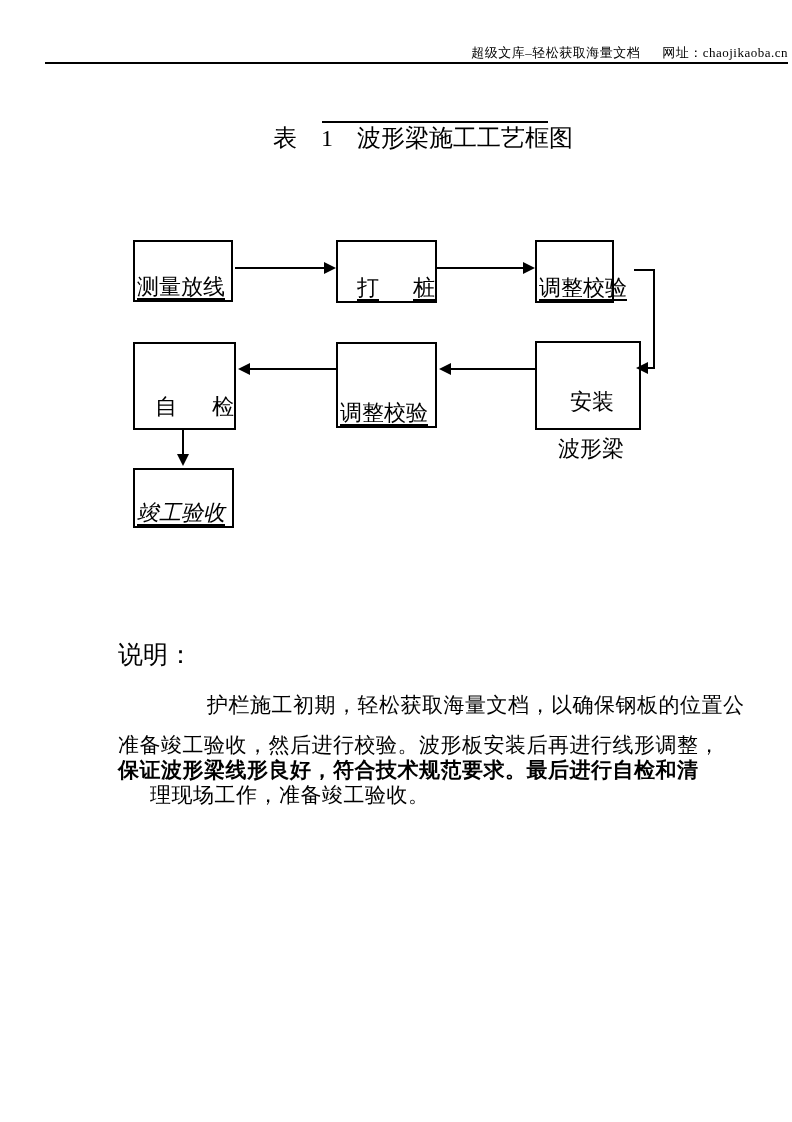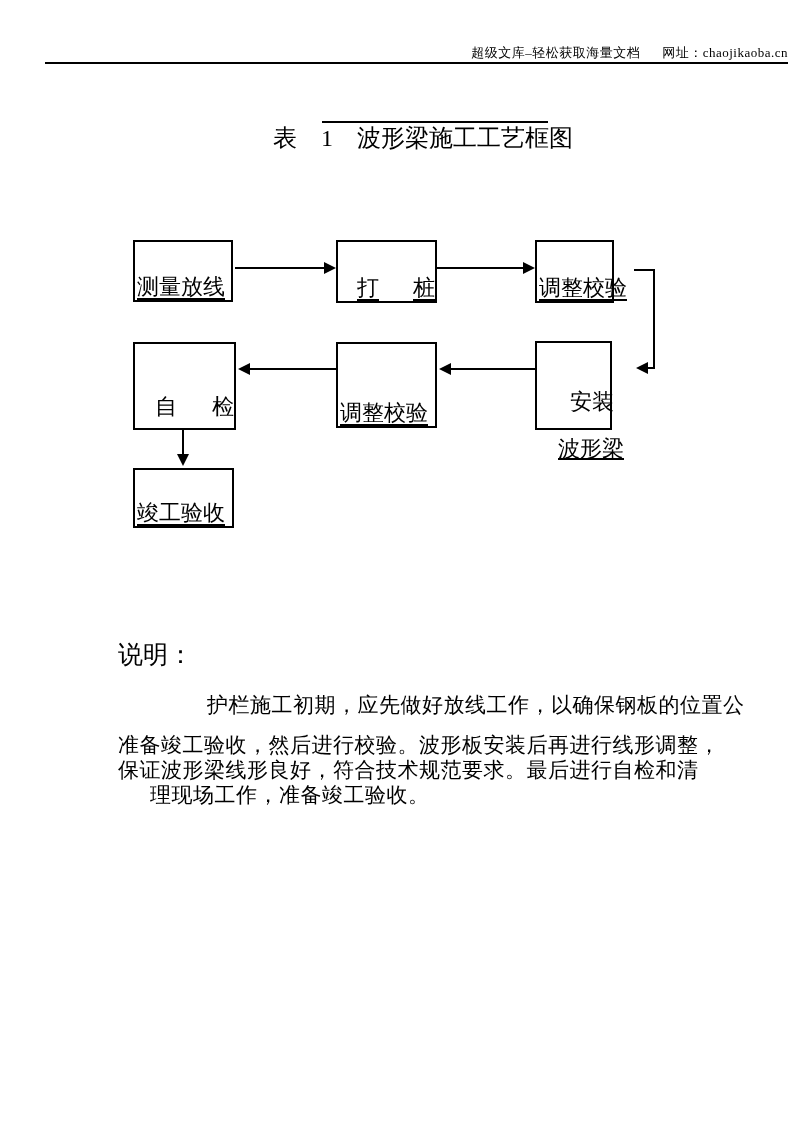--- a/index.html
+++ b/index.html
@@ -67,21 +67,21 @@
   .explain-heading {
     left: 118px; top: 638px;
     font-size: 25px; white-space: nowrap;
   }
   .para-line {
     font-size: 21px; letter-spacing: 0.5px;
     line-height: 23px; white-space: nowrap;
   }
   .pl1 { left: 207px; top: 694px; }
   .pl2 { left: 118px; top: 734px; }
-  .pl3 { left: 118px; top: 759px; }
+  .pl3 { left: 118px; top: 759px; font-weight: bold; }
   .pl4 { left: 118px; top: 784px; margin-left: 32px; }
 </style>
 </head>
 <body>
 
 <div class="abs header-text">
   <span>超级文库–轻松获取海量文档</span><span class="gap"></span><span>网址：chaojikaoba.cn</span>
 </div>
 <div class="abs header-rule"></div>
 
@@ -107,26 +107,26 @@
   <div class="split-row" style="top:51px; padding-left:18px;">
     <span>自</span>
     <span>检</span>
   </div>
 </div>
 
 <div class="abs flow-box" style="left:336px; top:342px; width:101px; height:86px;">
   <span class="flow-label bottom-label"><span class="u">调整校验</span></span>
 </div>
 
-<div class="abs flow-box" style="left:535px; top:341px; width:77px; height:89px;">
+<div class="abs flow-box" style="left:535px; top:341px; width:106px; height:89px;">
   <span class="flow-label" style="top:47px; left:33px;">安装</span>
 </div>
-<div class="abs flow-label" style="left:558px; top:437px;text-decoration:underline;">波形梁</div>
+<div class="abs flow-label" style="left:558px; top:437px;">波形梁</div>
 
-<div class="abs flow-box" style="left:133px; top:468px; width:101px; height:60px;">
+<div class="abs flow-box" style="left:133px; top:468px; width:101px; height:60px;font-style:italic;">
   <span class="flow-label bottom-label"><span class="u">竣工验收</span></span>
 </div>
 
 <div class="abs line" style="left:235px; top:267px; width:89px; height:2px;"></div>
 <div class="abs head head-right" style="left:324px; top:262px;"></div>
 
 <div class="abs line" style="left:437px; top:267px; width:86px; height:2px;"></div>
 <div class="abs head head-right" style="left:523px; top:262px;"></div>
 
 <div class="abs line" style="left:634px; top:269px; width:21px; height:2px;"></div>
@@ -137,16 +137,16 @@
 <div class="abs line" style="left:451px; top:368px; width:84px; height:2px;"></div>
 <div class="abs head head-left" style="left:439px; top:363px;"></div>
 
 <div class="abs line" style="left:250px; top:368px; width:86px; height:2px;"></div>
 <div class="abs head head-left" style="left:238px; top:363px;"></div>
 
 <div class="abs line" style="left:182px; top:430px; width:2px; height:26px;"></div>
 <div class="abs head head-down" style="left:177px; top:454px;"></div>
 
 <div class="abs explain-heading">说明：</div>
-<div class="abs para-line pl1">护栏施工初期，应先做好放线工作，以确保钢板的位置公</div>
+<div class="abs para-line pl1">护栏施工初期，轻松获取海量文档，以确保钢板的位置公</div>
 <div class="abs para-line pl2">准备竣工验收，然后进行校验。波形板安装后再进行线形调整，</div>
 <div class="abs para-line pl3">保证波形梁线形良好，符合技术规范要求。最后进行自检和清</div>
 <div class="abs para-line pl4">理现场工作，准备竣工验收。</div>
 
 </body></html>

